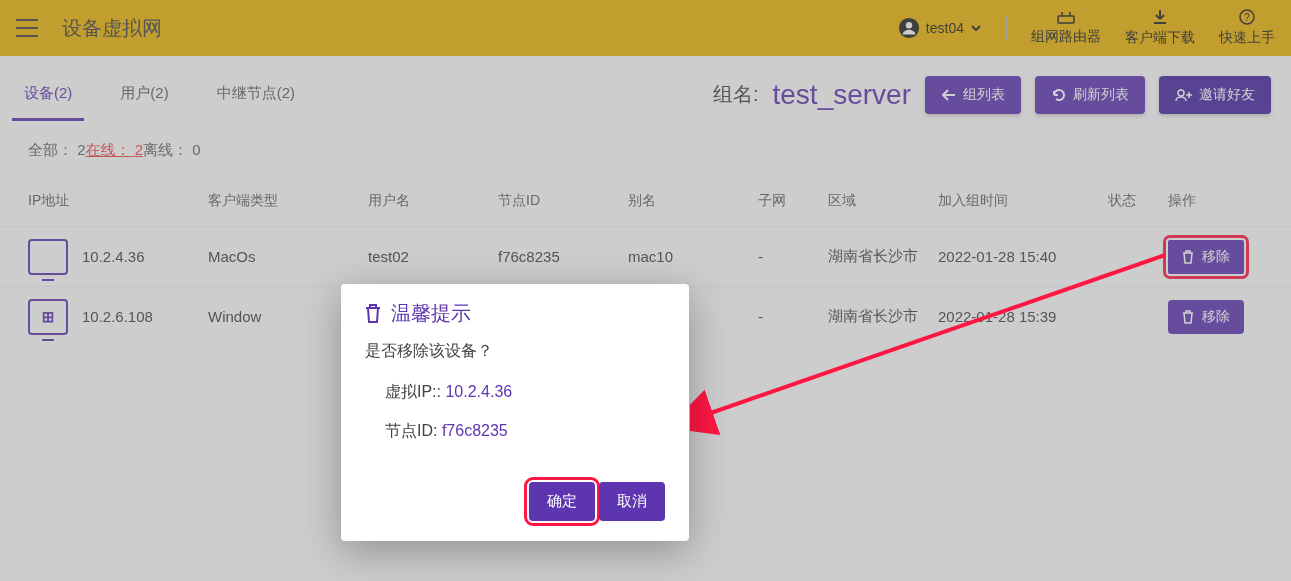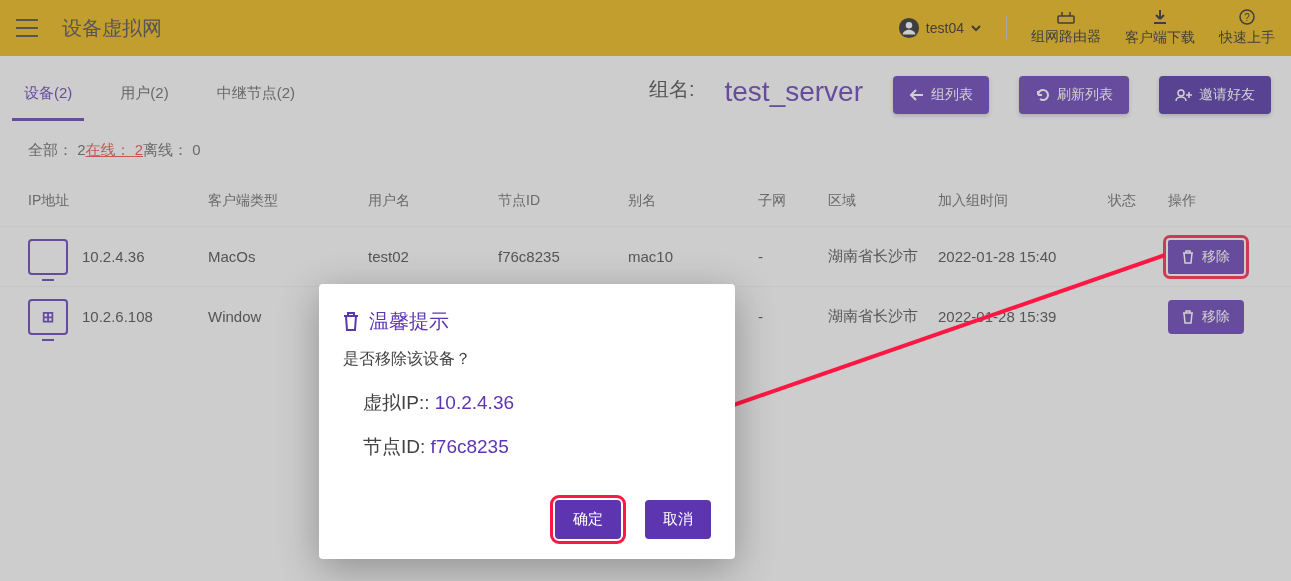--- a/index.html
+++ b/index.html
@@ -69,22 +69,22 @@
     .tab.active::after {
       content: '';
       position: absolute;
       bottom: 0; left: -8px; right: -8px;
       height: 3px;
       background: #5e35b1;
     }
     .group-row {
       margin-left: auto;
       display: flex;
-      align-items: flex-start;
-      gap: 30px;
+      align-items: center;
+      gap: 14px;
     }
     .group-label { font-size: 20px; color: #424242; }
     .group-name { font-size: 28px; color: #5e35b1; }
     .btn {
       background: #5e35b1;
       color: #fff;
       border: none;
       padding: 10px 16px;
       border-radius: 4px;
       font-size: 14px;
@@ -159,43 +159,43 @@
     }
     .highlight-red { outline: 3px solid #ff1744; outline-offset: 2px; border-radius: 2px; }
     .arrow {
       position: absolute;
       z-index: 15;
       pointer-events: none;
     }
     .dialog {
       position: absolute;
       z-index: 20;
-      left: 319px;
+      left: 341px;
       top: 284px;
-      width: 416px;
+      width: 348px;
       background: #fff;
       border-radius: 4px;
       box-shadow: 0 10px 40px rgba(0,0,0,0.3);
-      padding: 24px 24px 20px;
+      padding: 16px 24px 20px;
     }
     .dialog-title {
       display: flex;
       align-items: center;
       gap: 10px;
       color: #5e35b1;
       font-size: 20px;
       margin-bottom: 14px;
     }
     .dialog-q { font-size: 16px; color: #424242; margin-bottom: 20px; }
-    .dialog-field { font-size: 19px; color: #424242; margin: 18px 0 0 20px; }
+    .dialog-field { font-size: 16px; color: #424242; margin: 18px 0 0 20px; }
     .dialog-field .val { color: #5e35b1; }
     .dialog-actions {
       display: flex;
       justify-content: flex-end;
-      gap: 24px;
+      gap: 4px;
       margin-top: 40px;
     }
     .dlg-btn {
       background: #5e35b1;
       color: #fff;
       border: none;
       padding: 10px 18px;
       border-radius: 4px;
       font-size: 15px;
       cursor: pointer;

